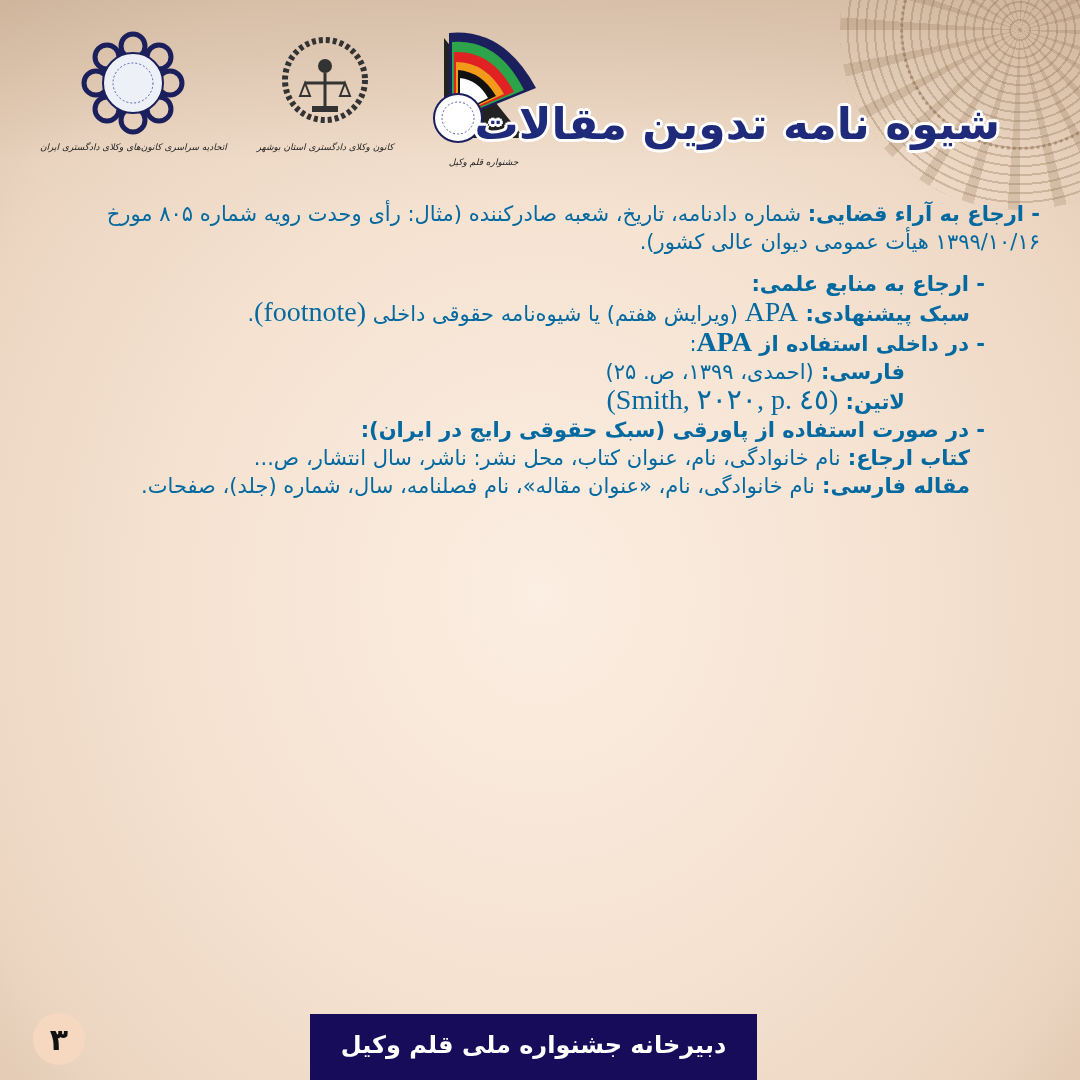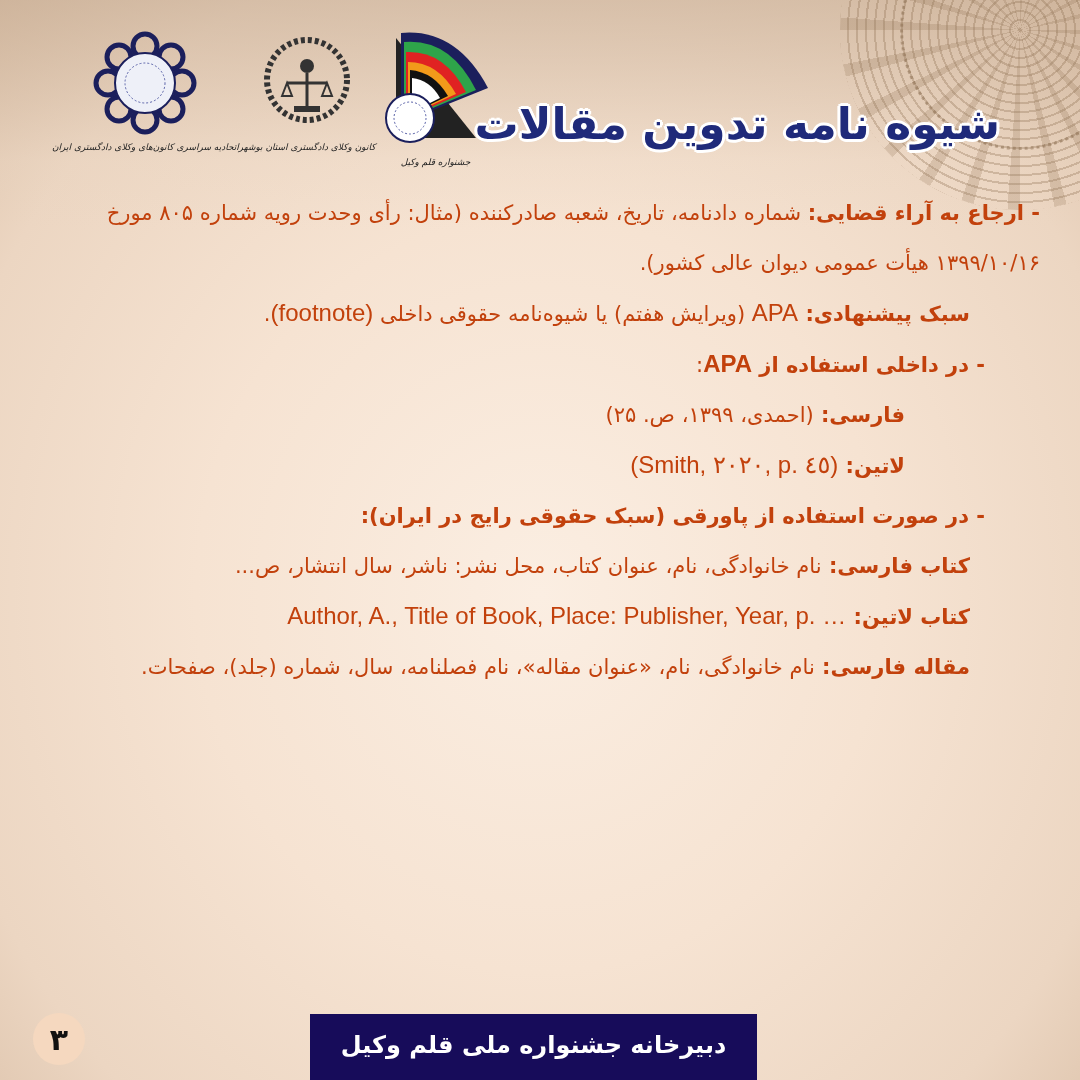--- a/index.html
+++ b/index.html
@@ -8,31 +8,31 @@
     font-family:"DejaVu Sans", sans-serif;color:#111;}
   .topshade{position:absolute;left:0;top:0;width:1080px;height:230px;
     background:linear-gradient(180deg, rgba(196,170,145,0.55) 0%, rgba(230,210,190,0.2) 70%, rgba(255,255,255,0) 100%);}
   .mandala{position:absolute;right:-120px;top:-150px;width:360px;height:360px;border-radius:50%;
     background:
       repeating-radial-gradient(circle at 50% 50%, rgba(140,110,80,0.35) 0 2px, rgba(0,0,0,0) 2px 9px),
       repeating-conic-gradient(from 0deg, rgba(140,110,80,0.25) 0deg 4deg, rgba(0,0,0,0) 4deg 15deg);
     opacity:0.9;}
   .mandala:after{content:"";position:absolute;inset:60px;border-radius:50%;
     border:3px dotted rgba(130,100,70,0.5);}
-  .logos{position:absolute;top:28px;left:52px;display:flex;align-items:flex-start;text-align:center;}
+  .logos{position:absolute;top:28px;left:40px;display:flex;gap:30px;align-items:flex-start;text-align:center;}
   .logo{display:flex;flex-direction:column;align-items:center;}
   .logo svg{display:block;}
   .logo-caption{font-family:"DejaVu Serif",serif;font-size:9px;font-style:italic;color:#222;margin-top:4px;white-space:nowrap;direction:rtl;}
   .title{position:absolute;top:98px;right:80px;direction:rtl;font-family:"DejaVu Sans",sans-serif;font-weight:bold;
     font-size:44px;color:#1f2a7a;letter-spacing:0;
     text-shadow: 3px 0 0 #fff,-3px 0 0 #fff,0 3px 0 #fff,0 -3px 0 #fff,2px 2px 0 #fff,-2px -2px 0 #fff,2px -2px 0 #fff,-2px 2px 0 #fff;}
-  .content{position:absolute;top:188px;left:72px;right:40px;direction:rtl;font-family:"DejaVu Sans",sans-serif;font-size:21px;line-height:50px;color:#c2410c;}
+  .content{position:absolute;top:200px;left:72px;right:40px;direction:rtl;font-family:"DejaVu Sans",sans-serif;font-size:21px;line-height:28px;color:#0369a1;}
   .content p{margin:0;}
   .b{font-weight:bold;}
-  .latin{font-family:Liberation Sans, sans-serif;font-size:24px;}
+  .latin{font-family:Liberation Serif, serif;font-size:28px;}
   .ind2{padding-right:70px;}
   .ind3{padding-right:55px;}
   .ltr{direction:ltr;unicode-bidi:embed;text-align:center;}
   .page-num{position:absolute;left:33px;top:1013px;width:52px;height:52px;border-radius:50%;background:#f5d8bf;
     display:flex;align-items:center;justify-content:center;font-size:30px;font-weight:bold;color:#111;}
   .footer{position:absolute;left:310px;top:1014px;width:447px;height:70px;background:#170c5a;color:#fff;
     display:flex;align-items:center;justify-content:center;direction:rtl;font-weight:bold;font-size:24px;padding-bottom:8px;box-sizing:border-box;}
 </style>
 </head>
 <body>
@@ -84,40 +84,40 @@
     <div class="logo-caption">جشنواره قلم وکیل</div>
   </div>
 </div>
 
 <div class="title">شیوه نامه تدوین مقالات</div>
 
 <div class="content">
   <p>
     <span class="b">- ارجاع به آراء قضایی:</span><span> شماره دادنامه، تاریخ، شعبه صادرکننده (مثال: رأی وحدت رویه شماره ۸۰۵ مورخ ۱۳۹۹/۱۰/۱۶ هیأت عمومی دیوان عالی کشور).</span>
   </p>
+  <p class="ind3" style="margin-top:14px">
+    <span class="b">-  ارجاع به منابع علمی:</span>
+  </p>
   <p class="ind2">
     <span class="b">سبک پیشنهادی: </span><span class="latin">APA</span><span> (ویرایش هفتم) یا شیوه‌نامه حقوقی داخلی </span><span class="latin">(footnote)</span><span>.</span>
   </p>
   <p class="ind3">
     <span class="b">- در داخلی استفاده از </span><span class="latin b">APA</span><span>:</span>
   </p>
   <p class="ind2" style="padding-right:135px">
     <span class="b">فارسی: </span><span>(احمدی، ۱۳۹۹، ص. ۲۵)</span>
   </p>
   <p class="ind2" style="padding-right:135px">
     <span class="b">لاتین: </span><span class="latin ltr">(Smith, ۲۰۲۰, p. ٤٥)</span>
   </p>
   <p class="ind3">
     <span class="b">- در صورت استفاده از پاورقی (سبک حقوقی رایج در ایران):</span>
   </p>
   <p class="ind2">
-    <span class="b">کتاب فارسی: </span><span>نام خانوادگی، نام، عنوان کتاب، محل نشر: ناشر، سال انتشار، ص...</span>
-  </p>
-  <p class="ind2">
-    <span class="b">کتاب لاتین: </span><span class="latin ltr">Author, A., Title of Book, Place: Publisher, Year, p. …</span>
+    <span class="b">کتاب ارجاع: </span><span>نام خانوادگی، نام، عنوان کتاب، محل نشر: ناشر، سال انتشار، ص...</span>
   </p>
   <p class="ind2">
     <span class="b">مقاله فارسی: </span><span>نام خانوادگی، نام، «عنوان مقاله»، نام فصلنامه، سال، شماره (جلد)، صفحات.</span>
   </p>
 </div>
 
 <div class="page-num">۳</div>
 <div class="footer">دبیرخانه جشنواره ملی قلم وکیل</div>
 
 </body></html>

